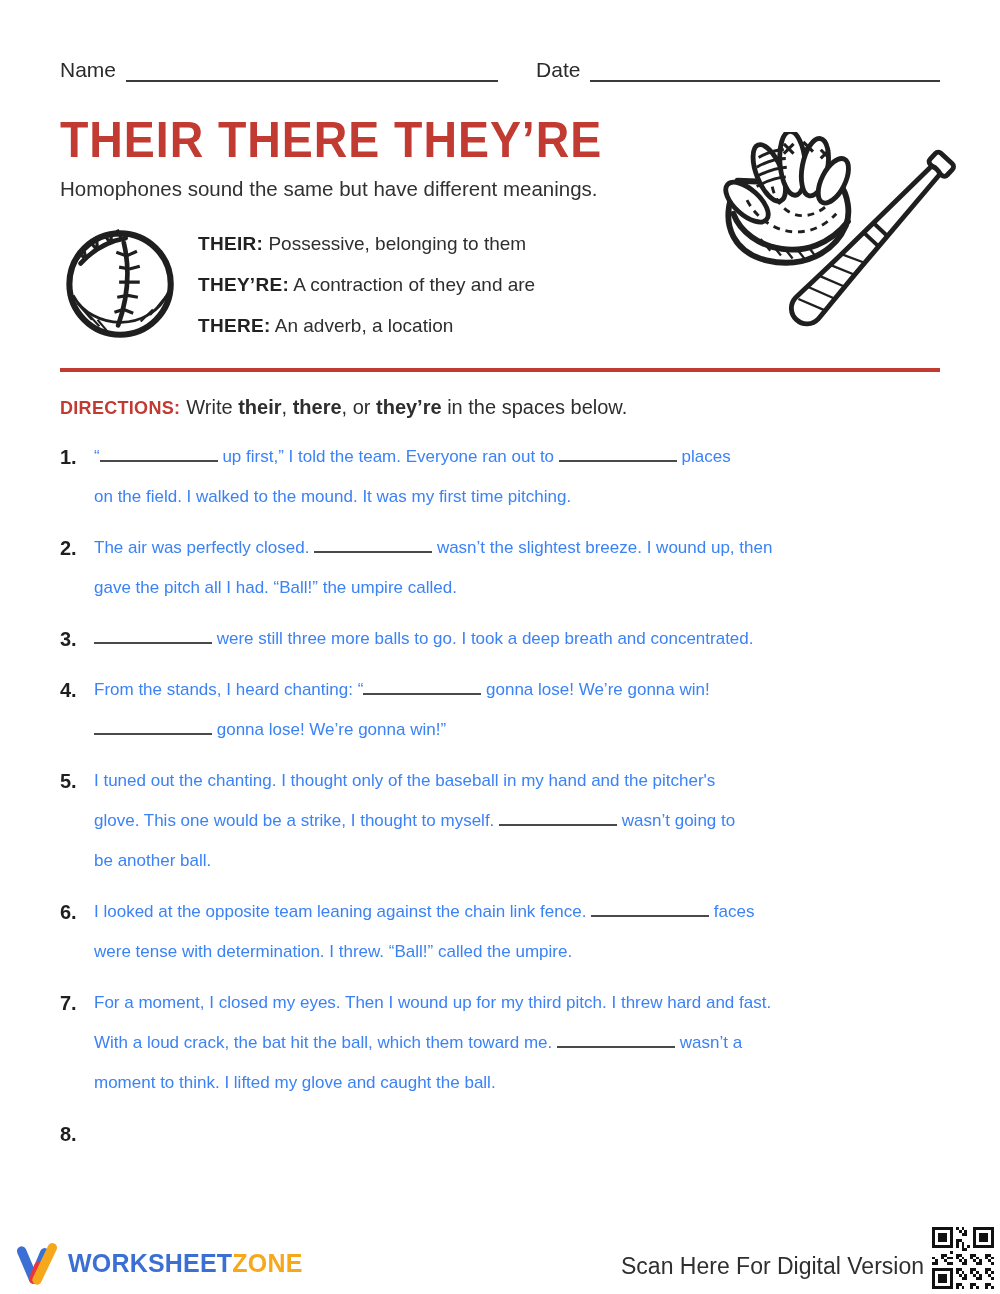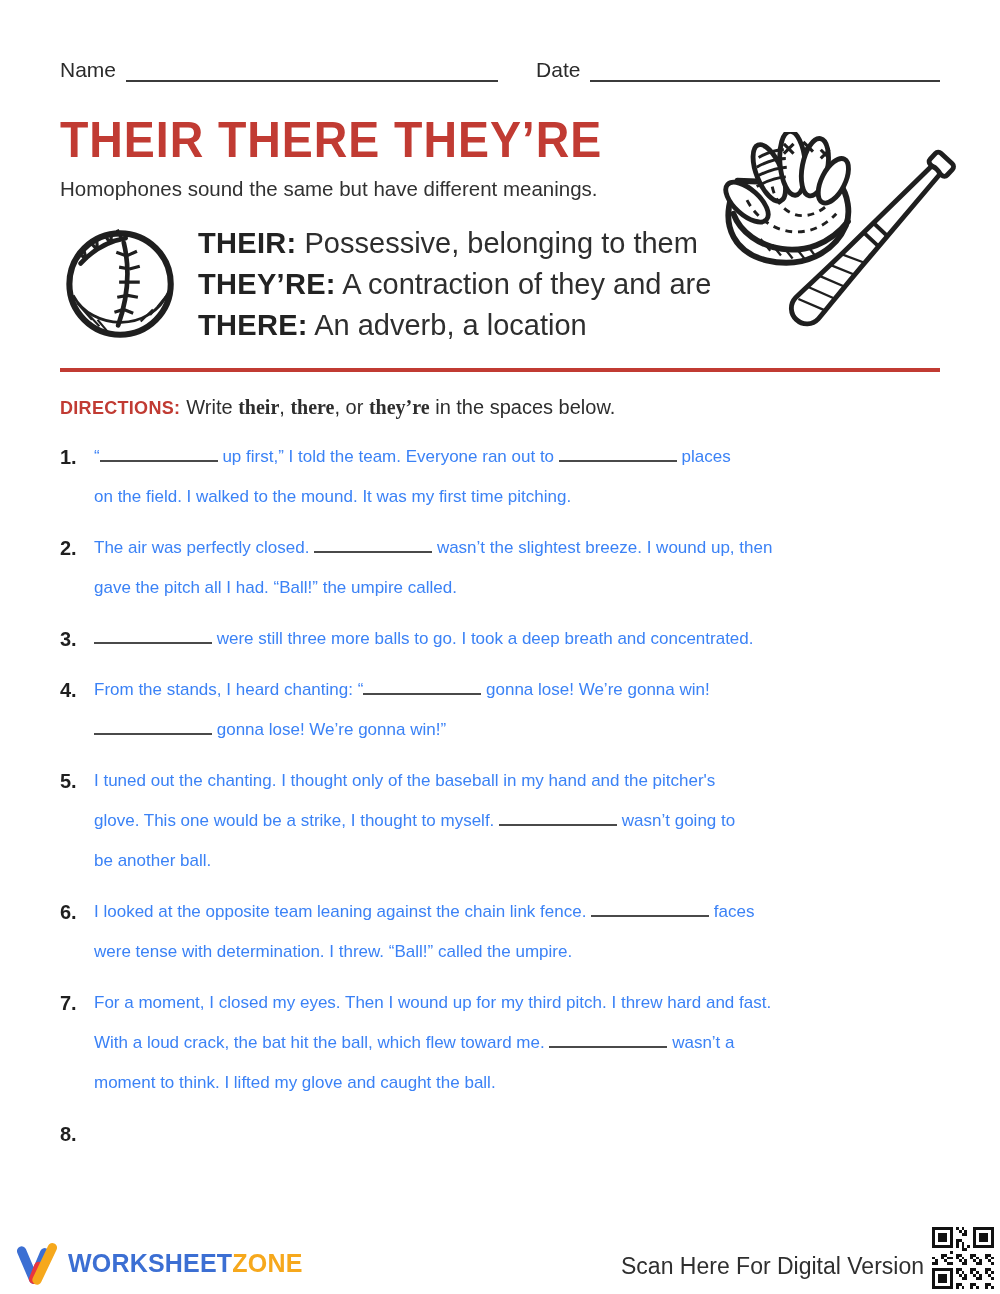--- a/index.html
+++ b/index.html
@@ -25,30 +25,30 @@
     font-size:50px;line-height:1.12;
     font-weight:800;letter-spacing:1px;
     color:var(--accent-red,#c13b33);
     transform:scaleX(.93);transform-origin:left center;
     white-space:nowrap;
   }
   .subtitle{margin-top:9px;font-size:20.5px;color:#313131;}
   
   .defs{display:flex;align-items:center;margin-top:22px;gap:16px;width:660px;}
   .def-rows{display:flex;flex-direction:column;}
-  .def-row{font-size:29px;line-height:41px;color:#2e2e2e;white-space:nowrap;}
+  .def-row{font-size:19px;line-height:41px;color:#2e2e2e;white-space:nowrap;}
   .def-term{font-weight:800;letter-spacing:.3px;color:#222;}
   
   .glove-bat{position:absolute;top:132px;right:24px;}
   
   .red-rule{margin:22px 0 0;border:0;height:4px;background:var(--accent-red,#c13b33);}
   
   .directions{margin:24px 0 0;font-size:20px;color:#2e2e2e;}
   .dir-label{font-weight:800;font-size:18px;color:var(--accent-red,#c13b33);letter-spacing:.3px;margin-right:6px;}
-  .bold{font-weight:700;font-family:Liberation Serif, serif;}
+  .bold{font-weight:700;}
   
   .questions{margin-top:18px;}
   .q-row{display:flex;gap:10px;margin-bottom:11px;}
   .q-num{flex:0 0 24px;font-weight:800;font-size:20px;line-height:40px;color:#1f1f1f;}
   .q-text{margin:0;font-size:17px;line-height:40px;color:#3b82f6;}
   .blank{
     display:inline-block;width:118px;height:13px;
     border-bottom:2px solid #4a4a4a;
   }
   
@@ -141,21 +141,21 @@
       <div class="q-row">
         <span class="q-num">5.</span>
         <p class="q-text"><span>I tuned out the chanting. I thought only of the baseball in my hand and the pitcher's</span><br><span>glove. This one would be a strike, I thought to myself. </span><span class="blank"></span><span> wasn’t going to</span><br><span>be another ball.</span></p>
       </div>
       <div class="q-row">
         <span class="q-num">6.</span>
         <p class="q-text"><span>I looked at the opposite team leaning against the chain link fence. </span><span class="blank"></span><span> faces</span><br><span>were tense with determination. I threw. “Ball!” called the umpire.</span></p>
       </div>
       <div class="q-row">
         <span class="q-num">7.</span>
-        <p class="q-text"><span>For a moment, I closed my eyes. Then I wound up for my third pitch. I threw hard and fast.</span><br><span>With a loud crack, the bat hit the ball, which flew toward me. </span><span class="blank"></span><span> wasn’t a</span><br><span>moment to think. I lifted my glove and caught the ball.</span></p>
+        <p class="q-text"><span>For a moment, I closed my eyes. Then I wound up for my third pitch. I threw hard and fast.</span><br><span>With a loud crack, the bat hit the ball, which them toward me. </span><span class="blank"></span><span> wasn’t a</span><br><span>moment to think. I lifted my glove and caught the ball.</span></p>
       </div>
       <div class="q-row">
         <span class="q-num">8.</span>
       </div>
     </div>
 
   <div class="logo">
     <svg width="46" height="46" viewBox="0 0 54 54" aria-hidden="true">
       <path d="M9,13 L23,46 L36,15" fill="none" stroke="#3c6fd3" stroke-width="11" stroke-linecap="round" stroke-linejoin="round"></path>
       <path d="M23,46 L29,31" fill="none" stroke="#e8363f" stroke-width="11" stroke-linecap="round"></path>

